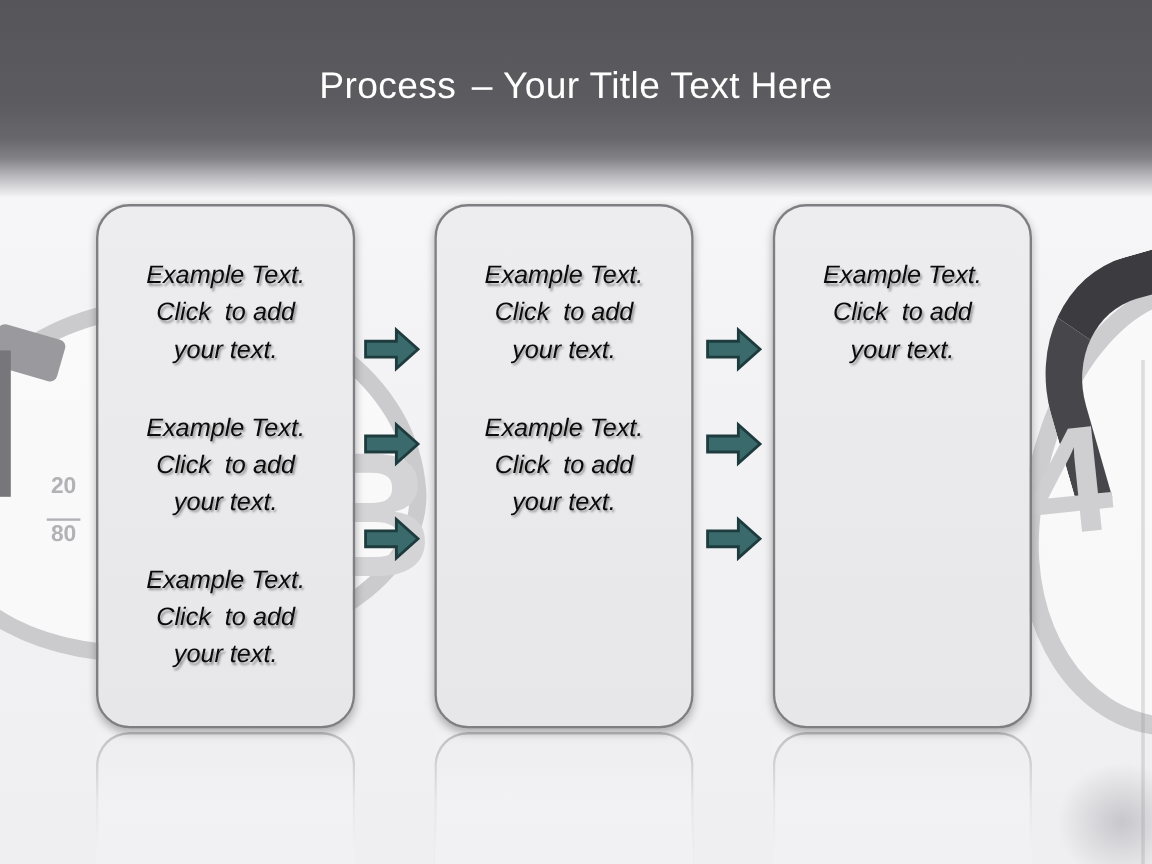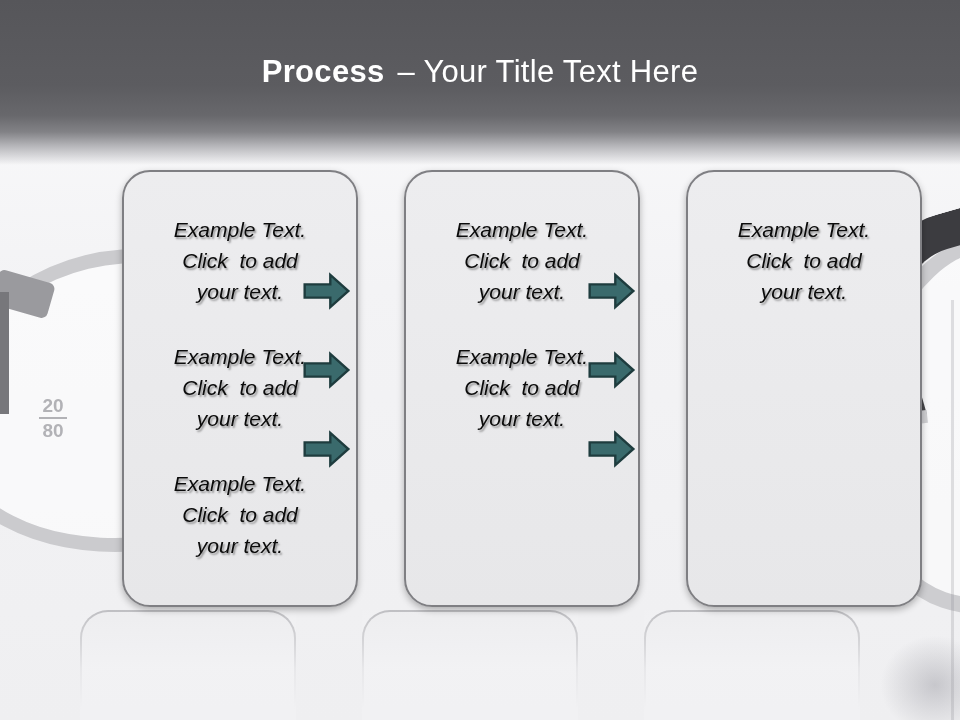--- a/index.html
+++ b/index.html
@@ -25,21 +25,21 @@
     left:868px; top:208px; width:210px; height:190px;
     border-top:36px solid #3c3c40; border-left:30px solid #47474b;
     border-radius:95px 0 0 0 / 110px 0 0 0; transform:rotate(-16deg);
   }
   .temple-left-bar { left:-6px; top:276px; width:58px; height:36px; background:#9a9a9e; transform:rotate(16deg); border-radius:6px; }
   .temple-left-edge { left:0; top:292px; width:9px; height:122px; background:#77777b; }
   .chart-letter { color:#d4d4d7; font-weight:bold; line-height:1; }
   .letter-b { left:254px; top:356px; font-size:148px; }
   .digit-4  { left:856px; top:338px; font-size:126px; color:#cfcfd2; transform:rotate(-6deg); }
   .fraction { left:30px; top:394px; width:46px; text-align:center; color:#b2b2b6; font-weight:bold; font-size:19px; line-height:23px; }
-  .fraction .top { border-bottom:2px solid #b2b2b6; display:inline-block; padding:0 3px 0; }
+  .fraction .top { border-bottom:2px solid #b2b2b6; display:inline-block; padding:0 3px 15px; }
   .vline-right { left:951px; top:300px; width:3px; height:420px; background:rgba(140,140,148,0.25); }
   .smudge {
     left:880px; top:635px; width:110px; height:100px;
     background:radial-gradient(ellipse at center, rgba(150,150,158,0.45), rgba(150,150,158,0) 70%);
   }
   
   .reflection {
     position:absolute; top:610px; width:216px; height:112px;
     border:2px solid #b2b2b6; border-bottom:none;
     border-radius:28px 28px 0 0; background:#ececee; pointer-events:none;
@@ -48,29 +48,29 @@
     content:""; position:absolute; left:-2px; top:-2px; right:-2px; bottom:0;
     background:linear-gradient(180deg, rgba(243,243,245,0.2) 0%, rgba(243,243,245,0.82) 52%, #f1f1f3 88%);
   }
   
   .header {
     position:absolute; left:0; top:0; width:960px; height:165px;
     background:linear-gradient(180deg,#56565a 0%,#5c5c60 52%,#68686c 70%,#828286 80%,#b9b9bd 89%,rgba(243,243,245,0) 100%);
     display:flex; justify-content:center; align-items:flex-start; padding-top:54px;
   }
   .title { font-size:31px; color:#ffffff; letter-spacing:0.3px; }
-  .title .bold { font-weight:bold; }
+  .title .bold { font-weight:normal; }
   .title .rest { font-weight:normal; margin-left:13px; }
   
   .pbox {
-    position:absolute; top:170px; width:236px; height:437px;
+    position:absolute; top:170px; width:216px; height:437px;
     background:linear-gradient(180deg,#ededef 0%,#e7e7e9 100%);
     border:2px solid #7f7f83; border-radius:28px;
     box-shadow:0 3px 7px rgba(0,0,0,0.28);
-    padding:42px 14px 0; text-align:center;margin-left:42px;
+    padding:42px 14px 0; text-align:center;
   }
   .pbox p {
     font-style:italic; font-size:21px; line-height:31px; color:#0b0b0b;
     white-space:pre-line; margin-bottom:34px;
     text-shadow:1.5px 2px 2px rgba(0,0,0,0.38);
     cursor:pointer;
   }
   
   .arrow { position:absolute; width:49px; height:38px; }
   .arrow svg { display:block; width:100%; height:100%; }

